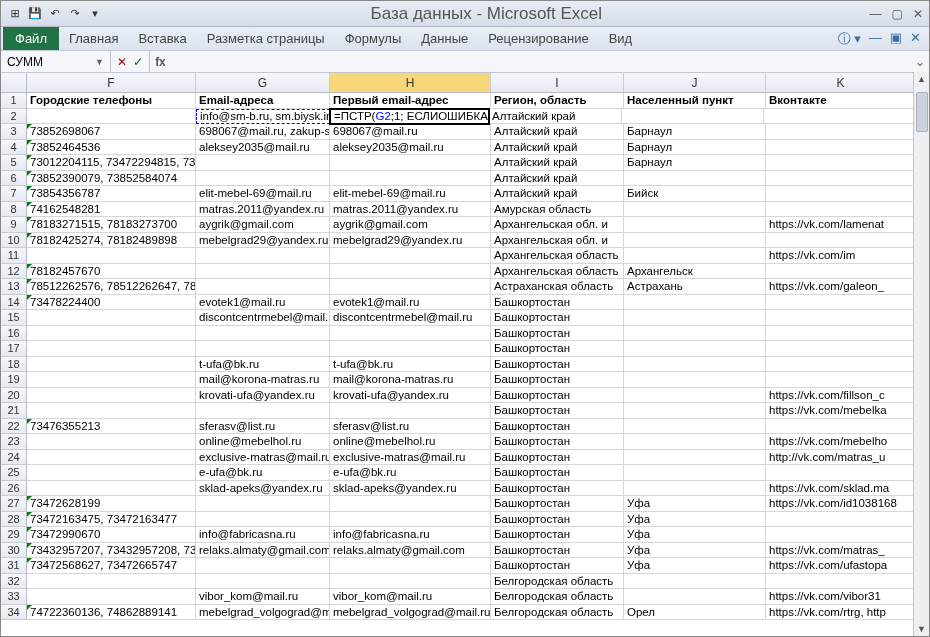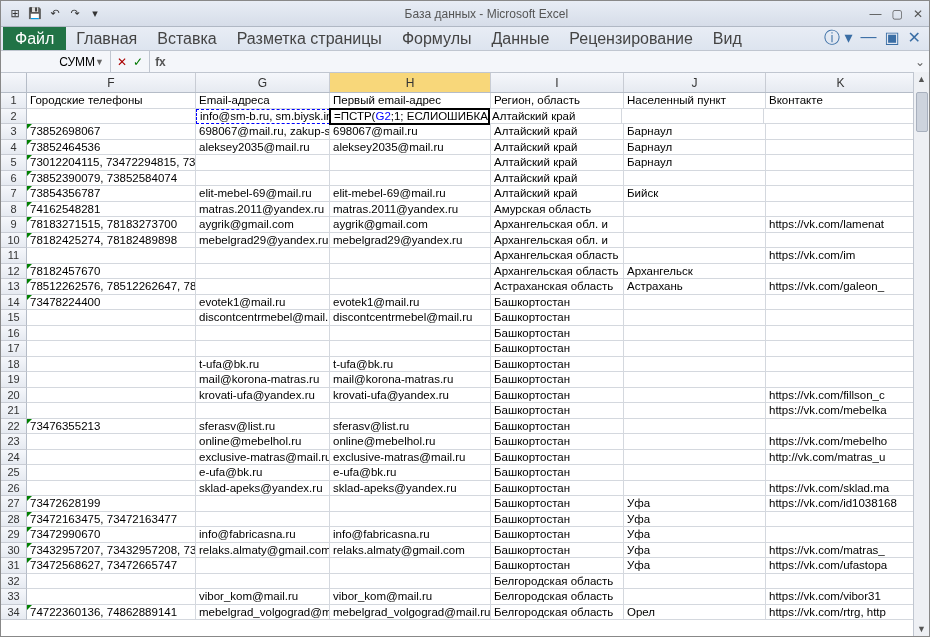--- a/index.html
+++ b/index.html
@@ -1,51 +1,51 @@
 <!DOCTYPE html>
 <html><head>
 <meta charset="utf-8">
 <style>
 * { margin: 0; padding: 0; box-sizing: border-box; font-family: 'Segoe UI', Tahoma, sans-serif; }
 body { width: 930px; height: 637px; overflow: hidden; background: #fff; border: 1px solid #888; display: flex; flex-direction: column; }
 
 .titlebar { height: 26px; background: linear-gradient(#e8edf5,#d6dde9); display: flex; align-items: center; padding: 0 6px; font-size: 11px; color: #444; border-bottom: 1px solid #b0b8c4; }
 .titlebar .qat { display: flex; gap: 4px; align-items: center; }
 .titlebar .qat span { width: 16px; height: 16px; display: inline-flex; align-items: center; justify-content: center; font-size: 11px; color: #333; }
-.titlebar .title { flex: 1; text-align: center; font-size: 12px; color: #555; }
+.titlebar .title { flex: 1; text-align: center; font-size: 17px; color: #555; }
 .titlebar .winctl { display: flex; gap: 10px; font-size: 12px; color: #555; }
 .titlebar .winctl span { cursor: default; }
 
-.ribbon-tabs { height: 24px; background: linear-gradient(#e8edf5,#dde4ef); display: flex; align-items: center; padding-left: 2px; border-bottom: 1px solid #c0c6d0; font-size: 16px; }
+.ribbon-tabs { height: 24px; background: linear-gradient(#e8edf5,#dde4ef); display: flex; align-items: center; padding-left: 2px; border-bottom: 1px solid #c0c6d0; font-size: 13px; }
 .ribbon-tabs .file-tab { background: #217346; color: #fff; padding: 4px 12px; height: 100%; display: flex; align-items: center; }
 .ribbon-tabs .tab { padding: 4px 10px; color: #444; }
 .ribbon-tabs .spacer { flex: 1; }
 .ribbon-tabs .help { display: flex; gap: 8px; padding-right: 8px; color: #3a6ea5; }
 
 .formula-bar { height: 22px; display: flex; align-items: center; border-bottom: 1px solid #c0c6d0; background: #f4f6fa; font-size: 12px; }
-.formula-bar .namebox { width: 110px; border-right: 1px solid #c0c6d0; padding: 0 6px; display:flex; align-items:center; justify-content:flex-end; height:100%; }
+.formula-bar .namebox { width: 110px; border-right: 1px solid #c0c6d0; padding: 0 6px; display:flex; align-items:center; justify-content:space-between; height:100%; }
 .formula-bar .namebox .dd { font-size:9px; color:#666; }
 .formula-bar .fnbtn { padding: 0 6px; color: #555; display:flex; gap:6px; align-items:center; border-right:1px solid #c0c6d0; height:100%; }
 .formula-bar .fx { font-weight:bold; padding:0 5px; color:#555; }
 .formula-bar .formula { flex: 1; padding: 0 6px; color: #000; white-space: nowrap; overflow:hidden;margin-top:36px; }
 .formula-bar .formula .p1 { color: #00f; }
 .formula-bar .formula .p2 { color: #080; }
 .formula-bar .formula .p3 { color: #a0522d; }
 .formula-bar .expand { width: 18px; text-align: center; color: #666; }
 
 .grid-wrap { flex: 1; display: flex; flex-direction: column; overflow: hidden; background: #fff; }
 .colhead { display: flex; height: 20px; background: linear-gradient(#f5f7fb,#e6eaf1); border-bottom: 1px solid #b5bcc7; font-size: 12px; color: #333; }
 .corner { width: 26px; border-right: 1px solid #b5bcc7; background: linear-gradient(#f5f7fb,#e6eaf1); }
 .ch { border-right: 1px solid #c8ccd4; display: flex; align-items: center; justify-content: center; }
 .ch.active { background: #f8d77a; }
 .rows { flex: 1; overflow: auto; }
 .row { display: flex; height: 15.5px; font-size: 11.5px; }
 .rh { width: 26px; background: linear-gradient(#f5f7fb,#e6eaf1); border-right: 1px solid #b5bcc7; border-bottom: 1px solid #c8ccd4; display: flex; align-items: center; justify-content: center; color: #333; font-size:11px; }
 .cell { border-right: 1px solid #d4d8de; border-bottom: 1px solid #d4d8de; padding: 0 3px; overflow: hidden; white-space: nowrap; display: flex; align-items: center; color: #000; }
-.header-row .cell { font-weight: normal; }
+.header-row .cell { font-weight: bold; }
 .greentri { position:relative; }
 .greentri::before { content:""; position:absolute; left:0; top:0; border-left:5px solid #008000; border-bottom:5px solid transparent; }
 .active-cell { border: 2px solid #000 !important; margin:-1px; z-index:2; position:relative; }
 .incell-formula { background:#fff; }
 .incell-formula .p1 { color: #00f; }
 .ref1 { border:1.5px dashed #00f !important; }
 .colF { width: 169px; } .colG { width: 134px; } .colH { width: 161px; } .colI { width: 133px; } .colJ { width: 142px; } .colK { width: 150px; }
 .scrollbar-v { position:absolute; right:1px; top:72px; width:16px; bottom:1px; background:#eef0f4; border-left:1px solid #c0c6d0; display:flex; flex-direction:column; align-items:center; justify-content:space-between; font-size:9px; color:#555; padding:2px 0;}
 .scrollbar-v .thumb { width:12px; height:40px; background:#cdd3dd; border:1px solid #a8b0be; border-radius:2px; position:absolute; top:20px; }
 </style>

